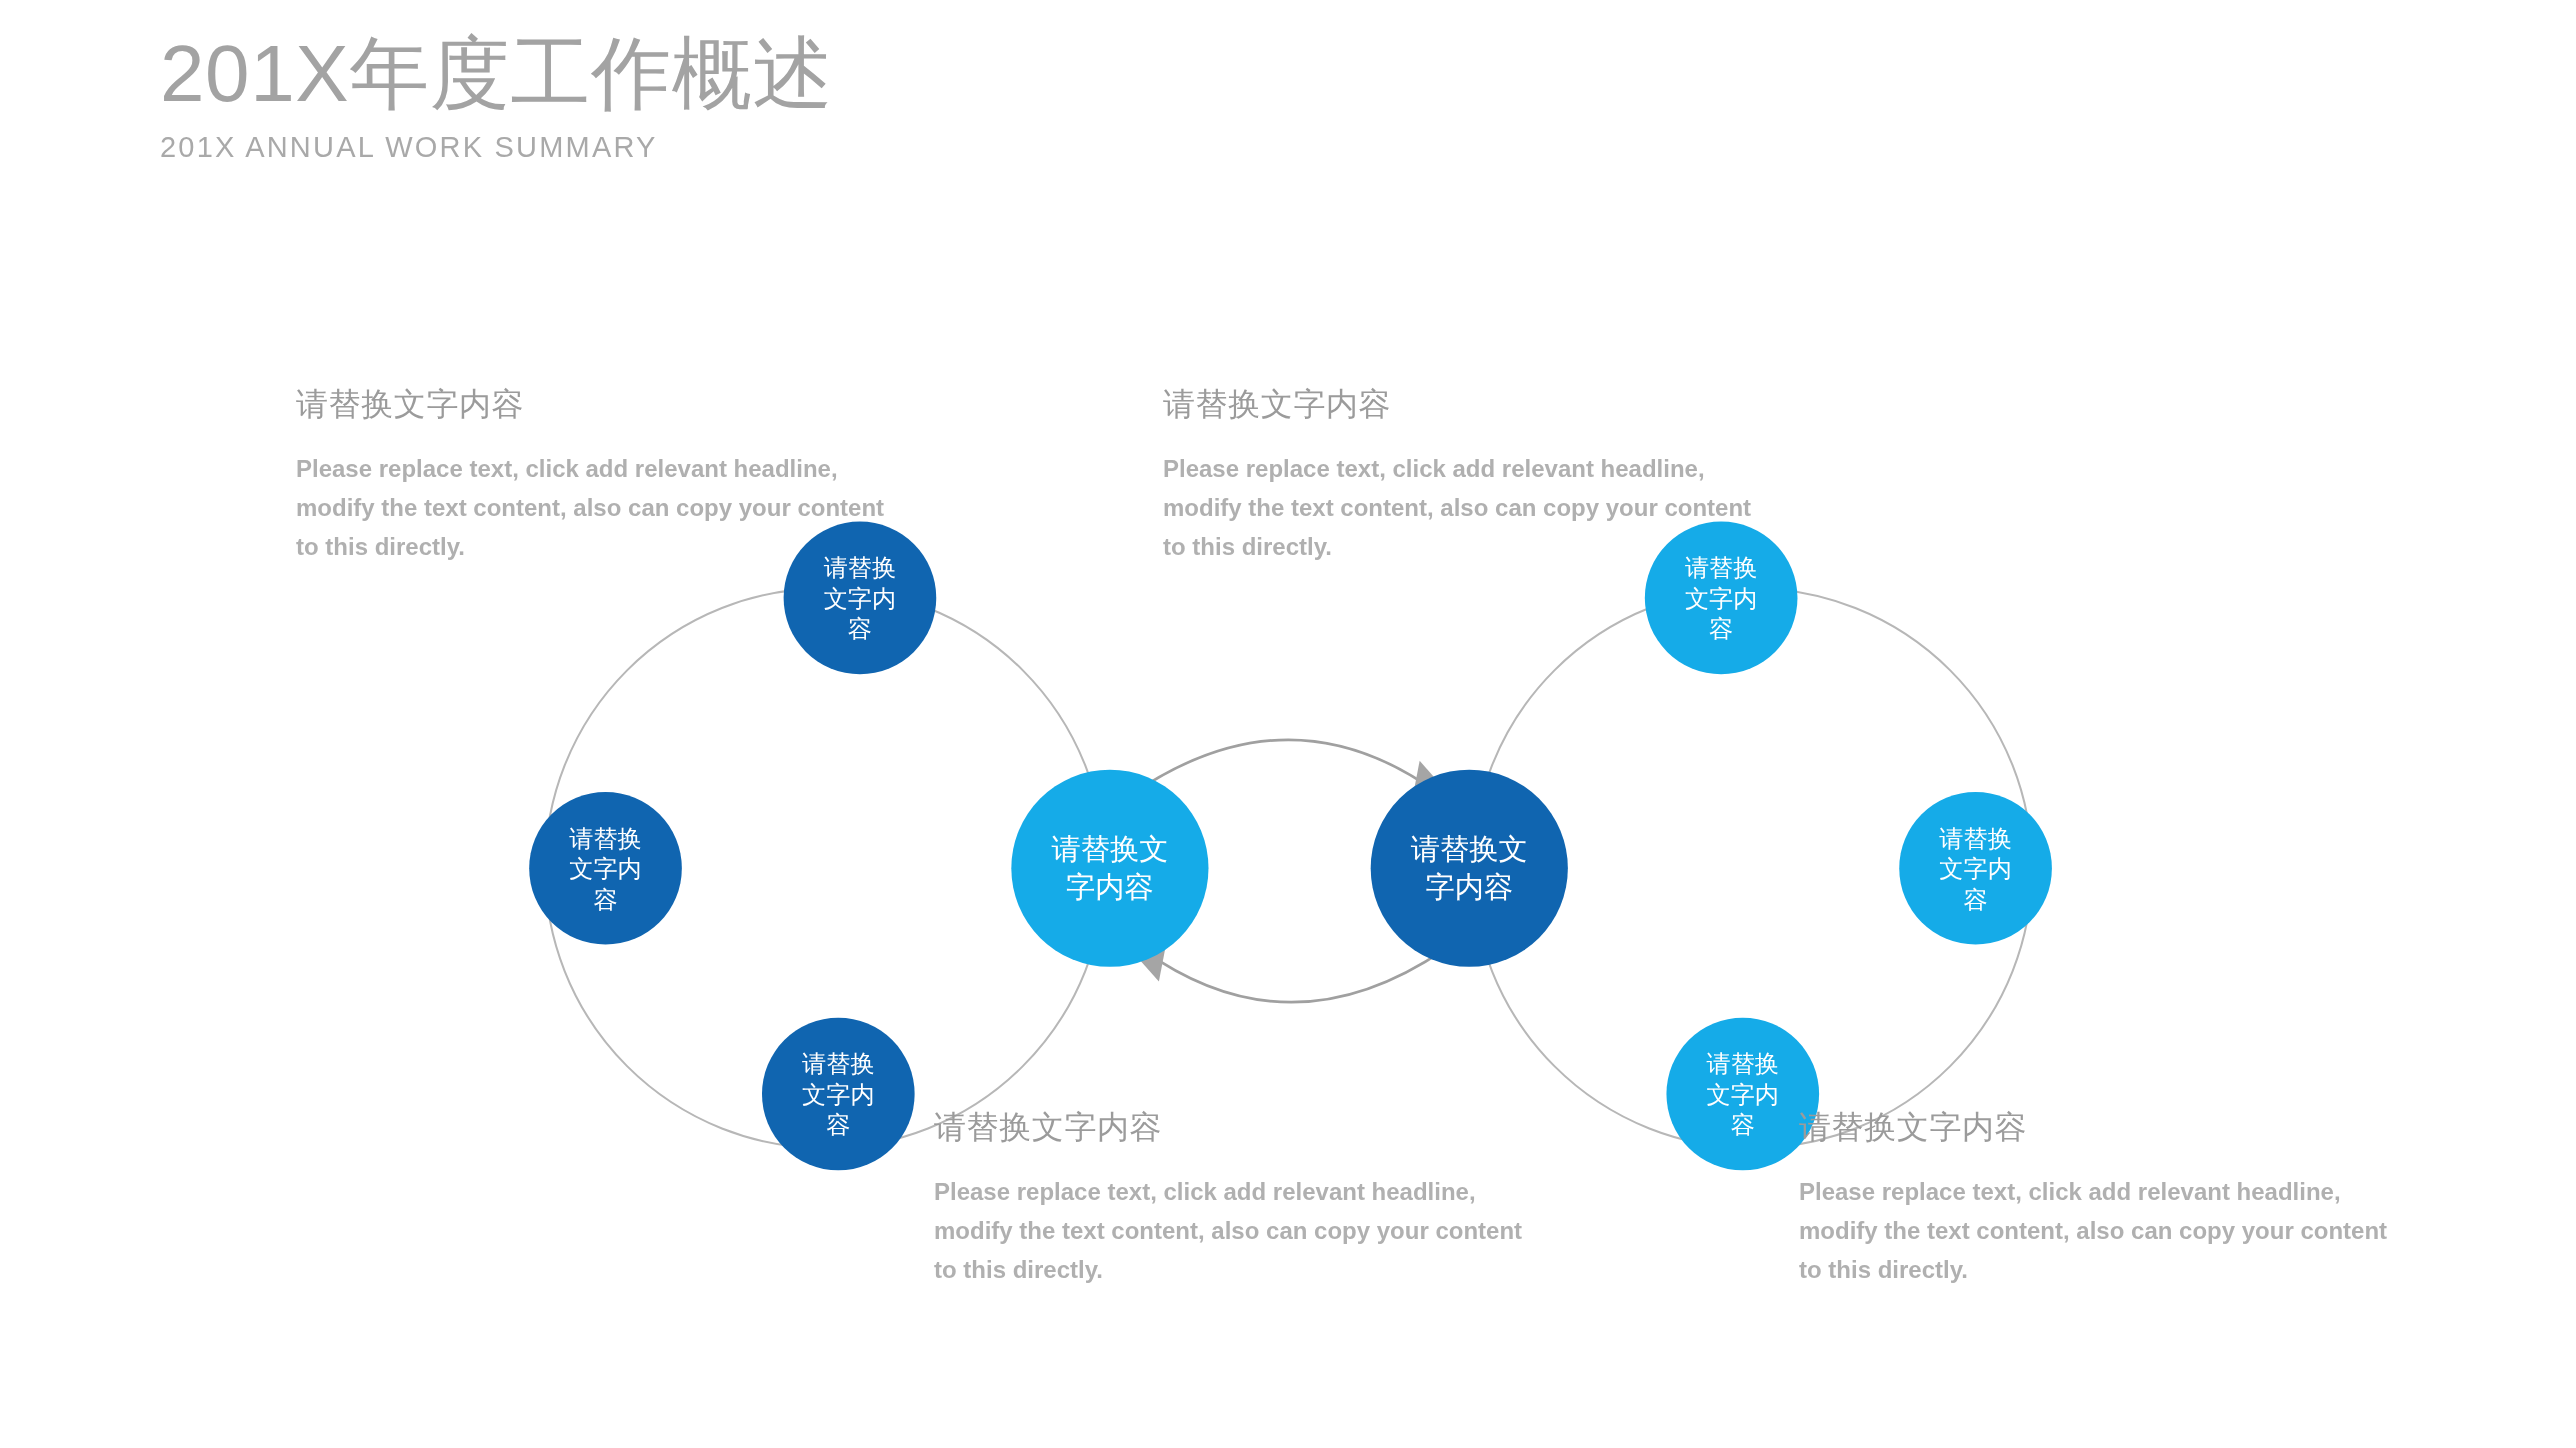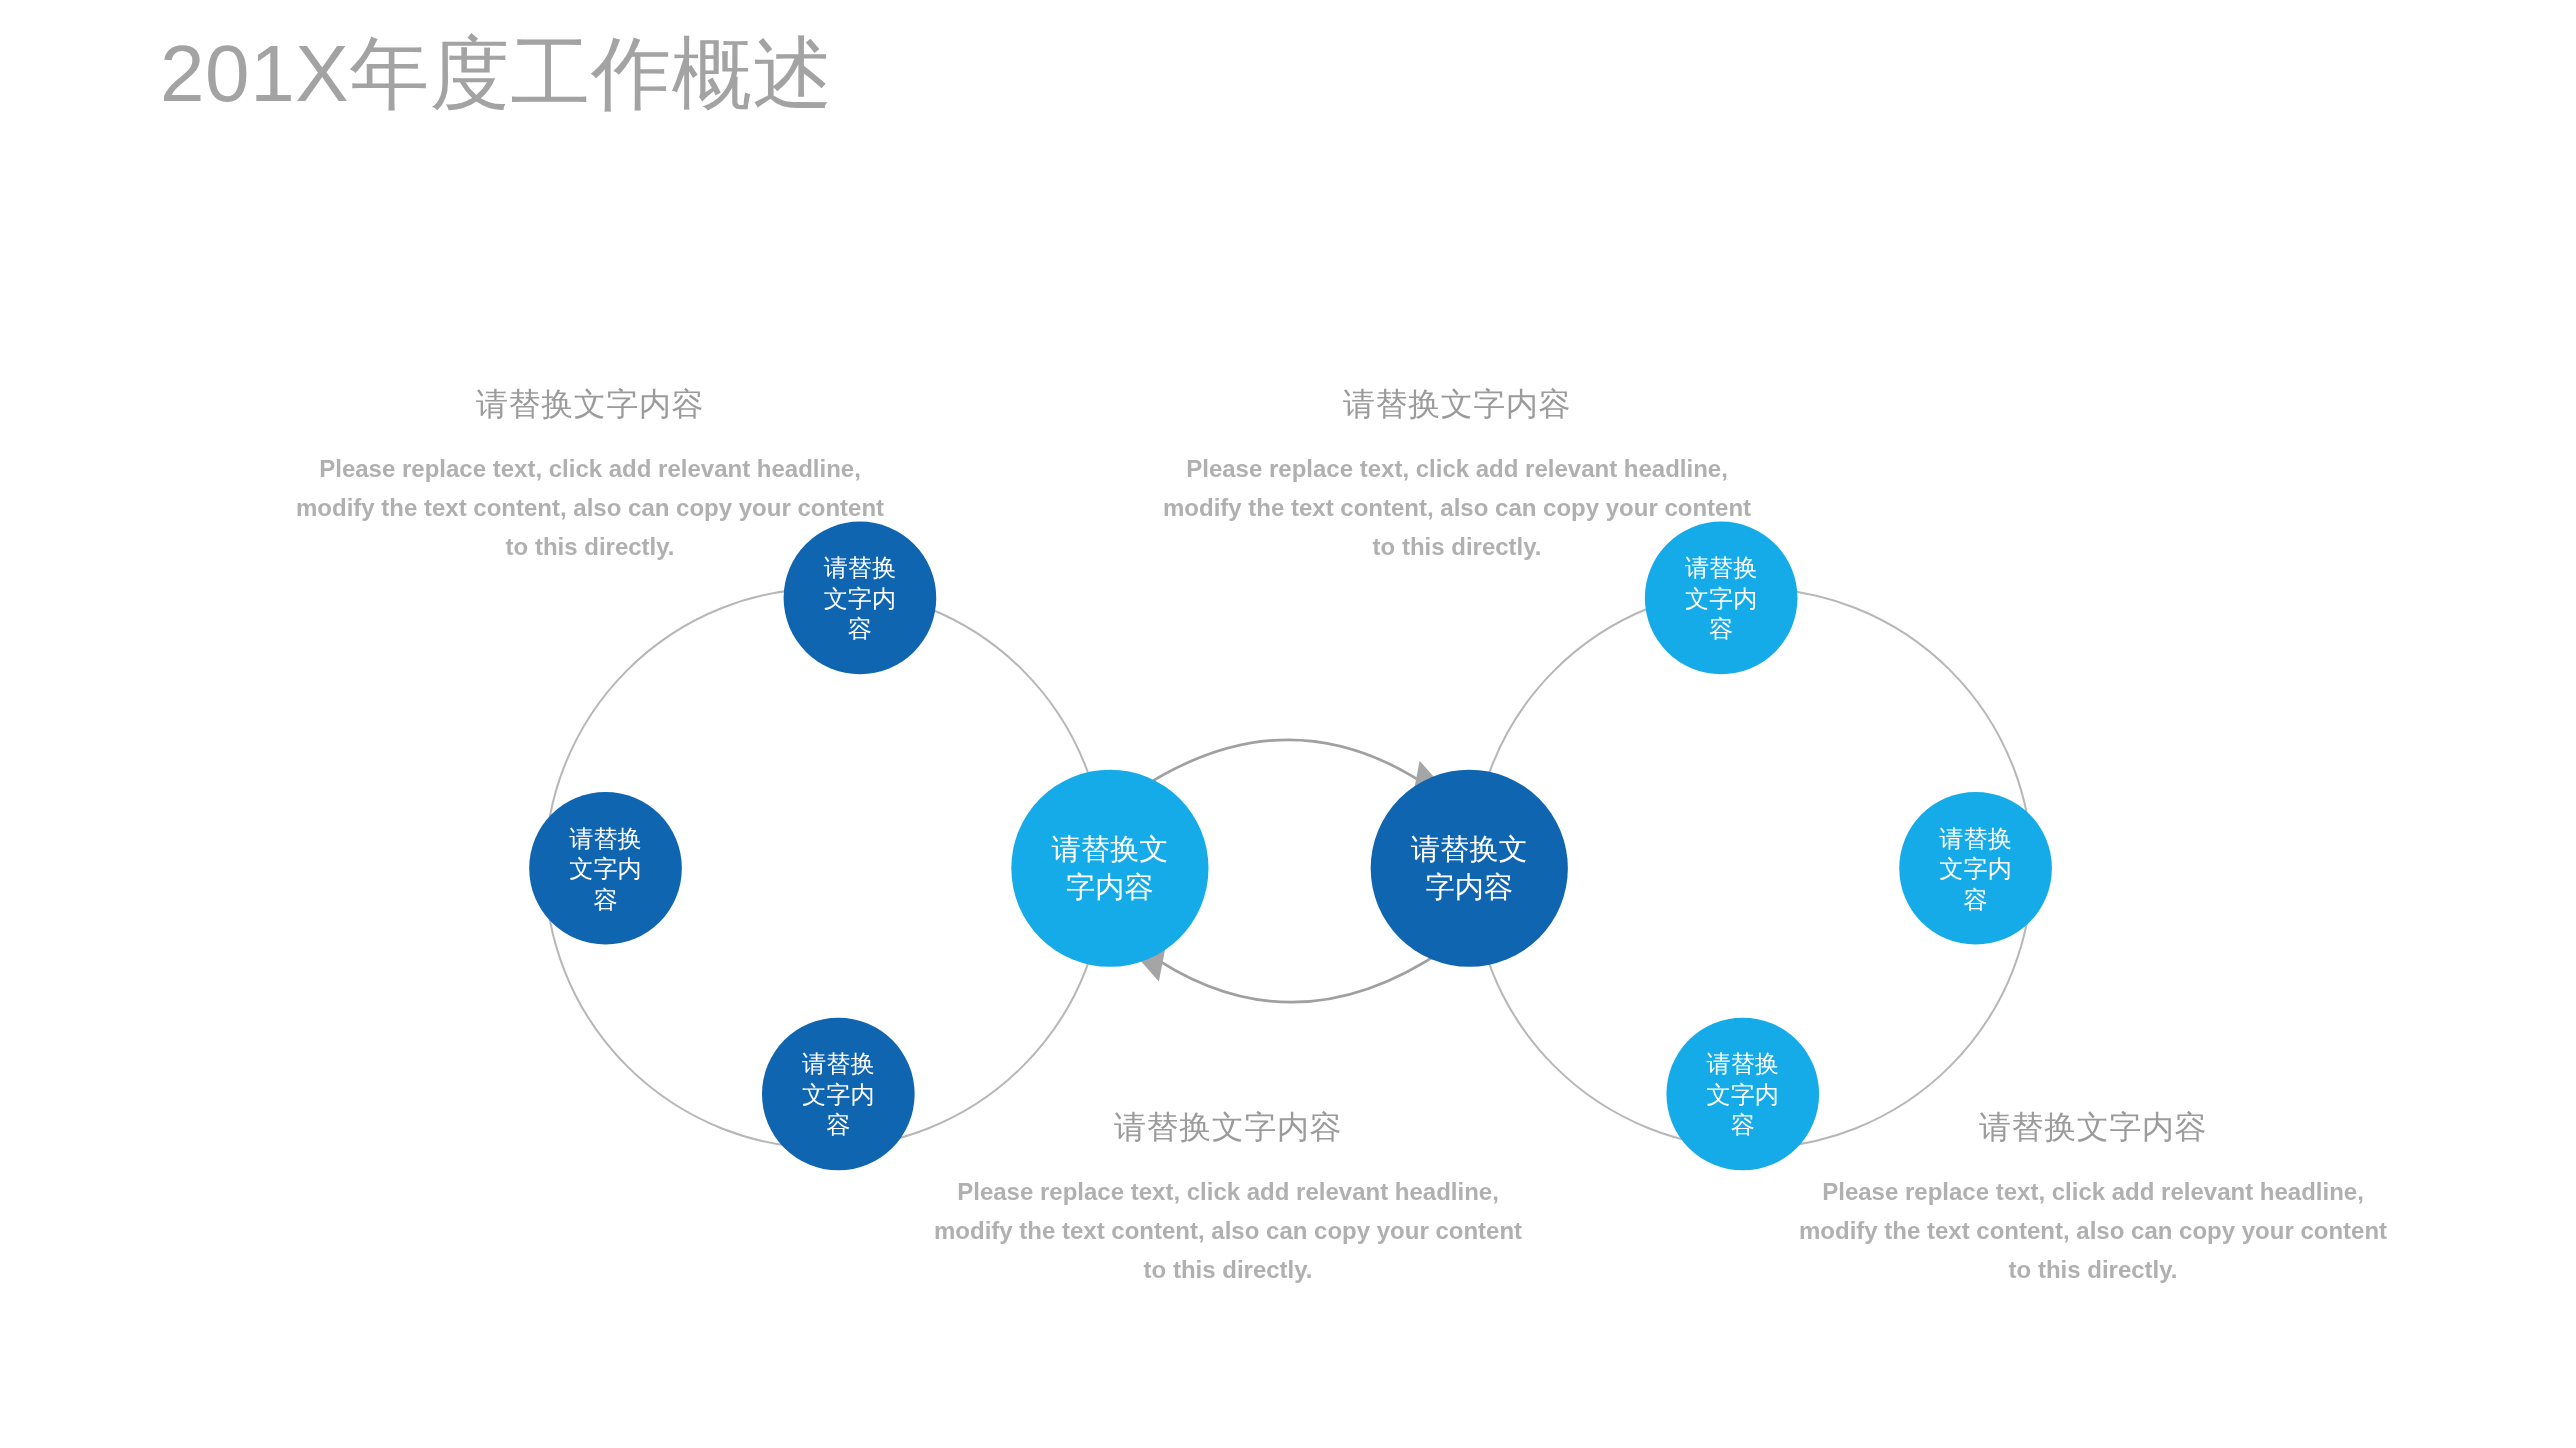--- a/index.html
+++ b/index.html
@@ -15,21 +15,21 @@
   .title-main {
     font-size:80px; line-height:1.02; color:#a3a3a3;
     font-weight:400; letter-spacing:0.6px; white-space:nowrap;
   }
   .title-sub {
     margin-top:16.5px; font-size:29px; color:#a9a9a9;
     font-weight:400; letter-spacing:2.2px; white-space:nowrap;
   }
 
   
-  .caption { position:absolute;text-align:center; }
+  .caption { position:absolute; }
   .caption-head {
     font-size:32px; color:#9b9b9b; font-weight:400;
     letter-spacing:0.6px; white-space:nowrap; line-height:1.1;
   }
   .caption-body {
     margin-top:28px; font-size:24px; color:#b0b0b0;
     font-weight:700; line-height:1.62; white-space:pre-line;
   }
 
   .cap-tl { left:296px;  top:387px; }
@@ -52,20 +52,21 @@
   .sat-label    { font-size:38px; }
   .center-label { font-size:46px; }
 </style>
 </head>
 <body>
 
 <div id="slide">
 
   <div class="title-block">
     <div class="title-main">201X年度工作概述</div>
+    <div class="title-sub">201X ANNUAL WORK SUMMARY</div>
   </div>
 
   <svg id="diagram" viewBox="0 0 4050 2278">
 
     <circle class="ring" cx="1297" cy="1365" r="440"></circle>
     <circle class="ring" cx="2755" cy="1365" r="440"></circle>
 
     <path class="arrow-path" d="M 1782 1247 Q 2028 1080 2258 1245"></path>
     <circle class="arrow-dot" cx="1780" cy="1248" r="22"></circle>
     <polygon class="arrow-head" points="2232,1196 2290,1262 2220,1258"></polygon>

